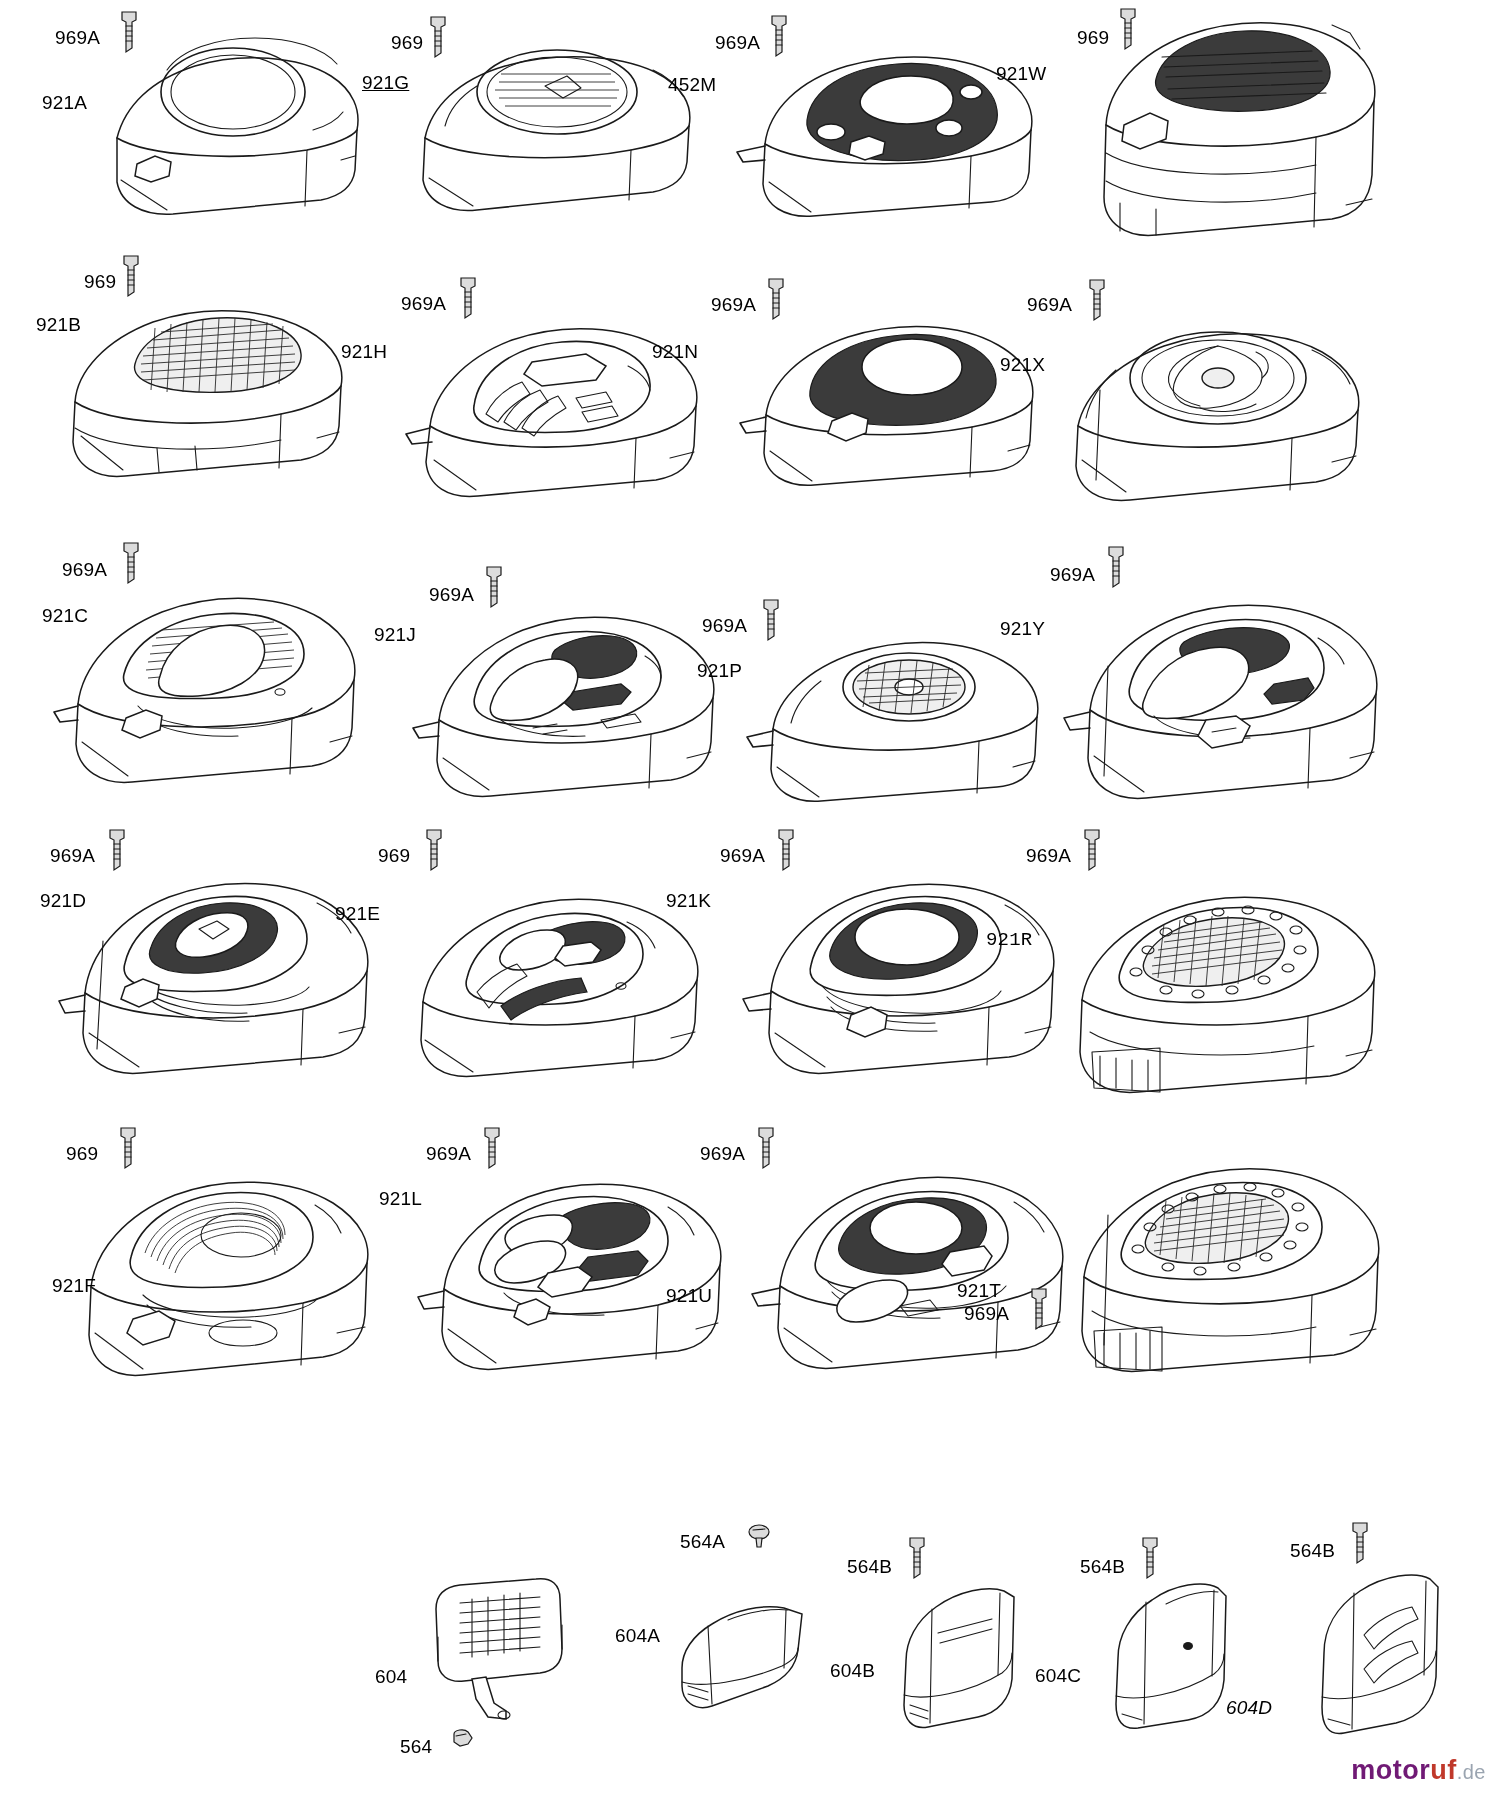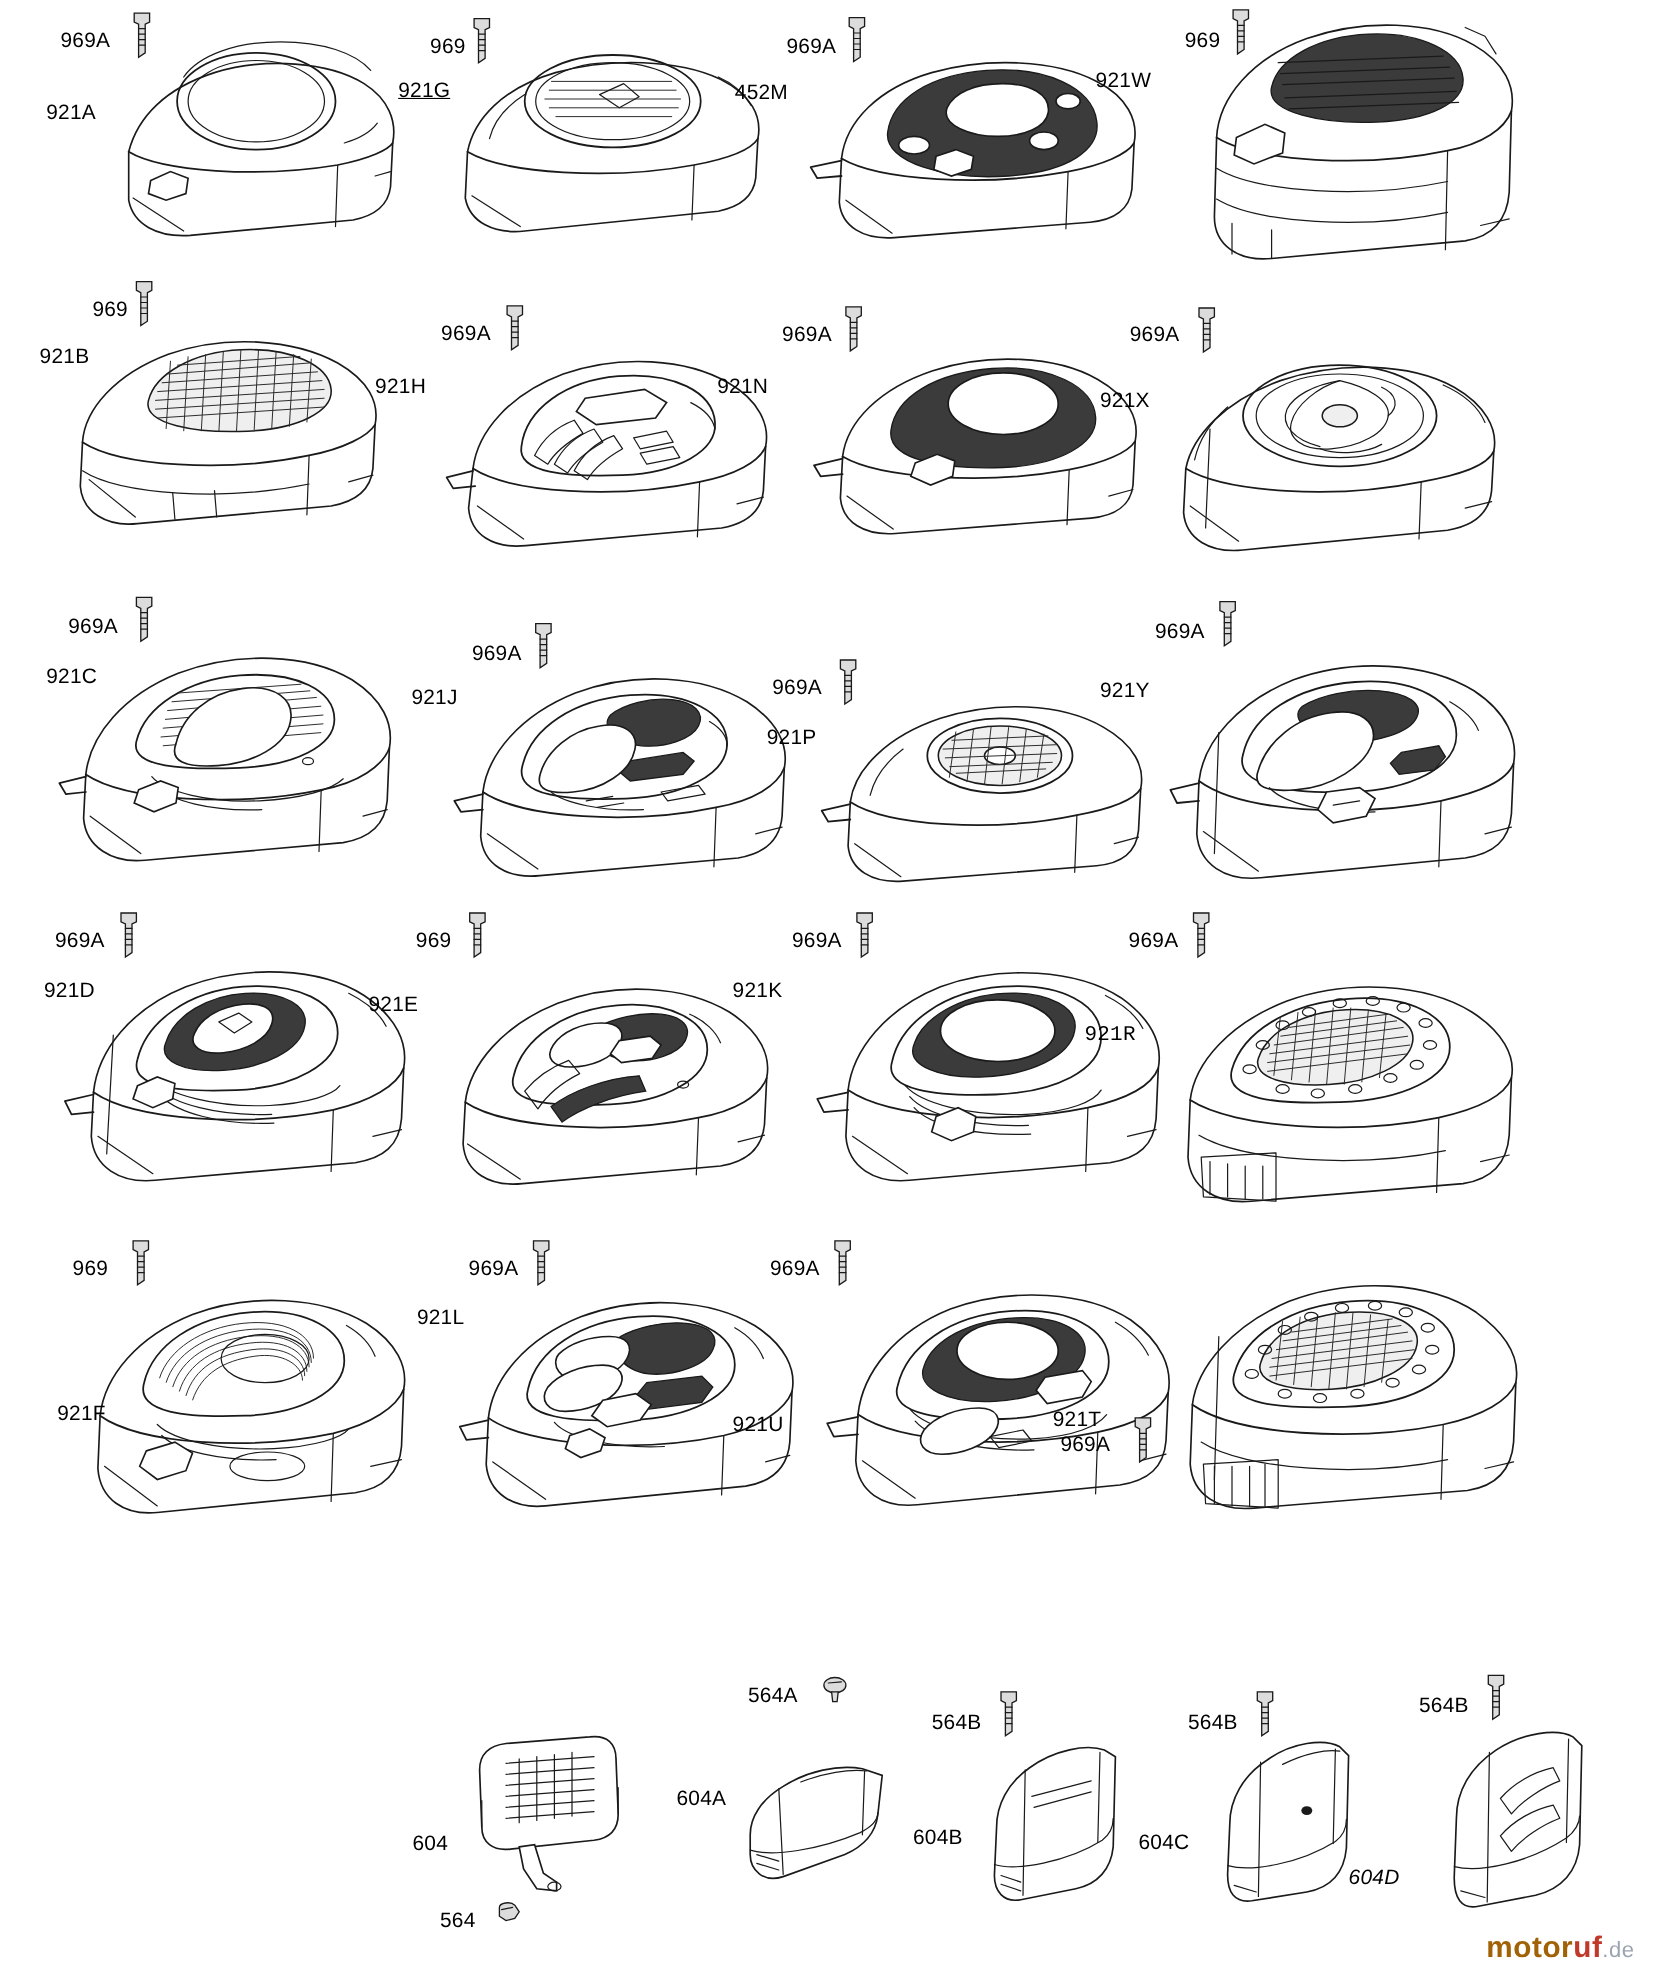--- a/index.html
+++ b/index.html
@@ -41,21 +41,21 @@
   .screwbody { fill: #dcdcdc; stroke: #1a1a1a; stroke-width: 1.2; }
   .watermark {
     position: absolute;
     right: 22px;
     bottom: 14px;
     font-size: 27px;
     font-weight: bold;
     color: #8f9aa6;
     letter-spacing: 0.5px;
   }
-  .watermark .m1 { color: #a16207; }
+  .watermark .m1 { color: #701a75; }
   .watermark .m2 { color: #c0392b; }
   .watermark .m3 { color: #9aa4b0; font-weight: normal; font-size: 20px; }
 </style>
 </head>
 <body>
 
 <div id="sheet">
 
   <div class="svgwrap" style="left:55px; top:10px;">
     <svg width="330" height="220" viewBox="0 0 330 220">

